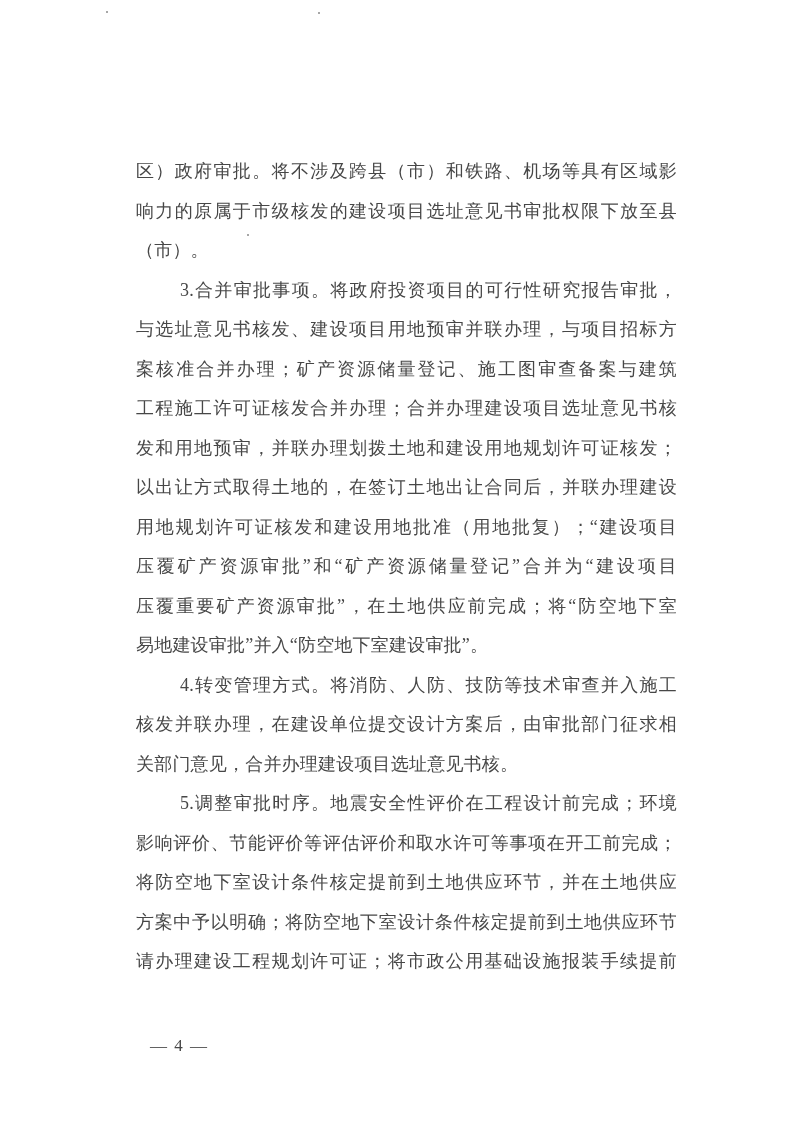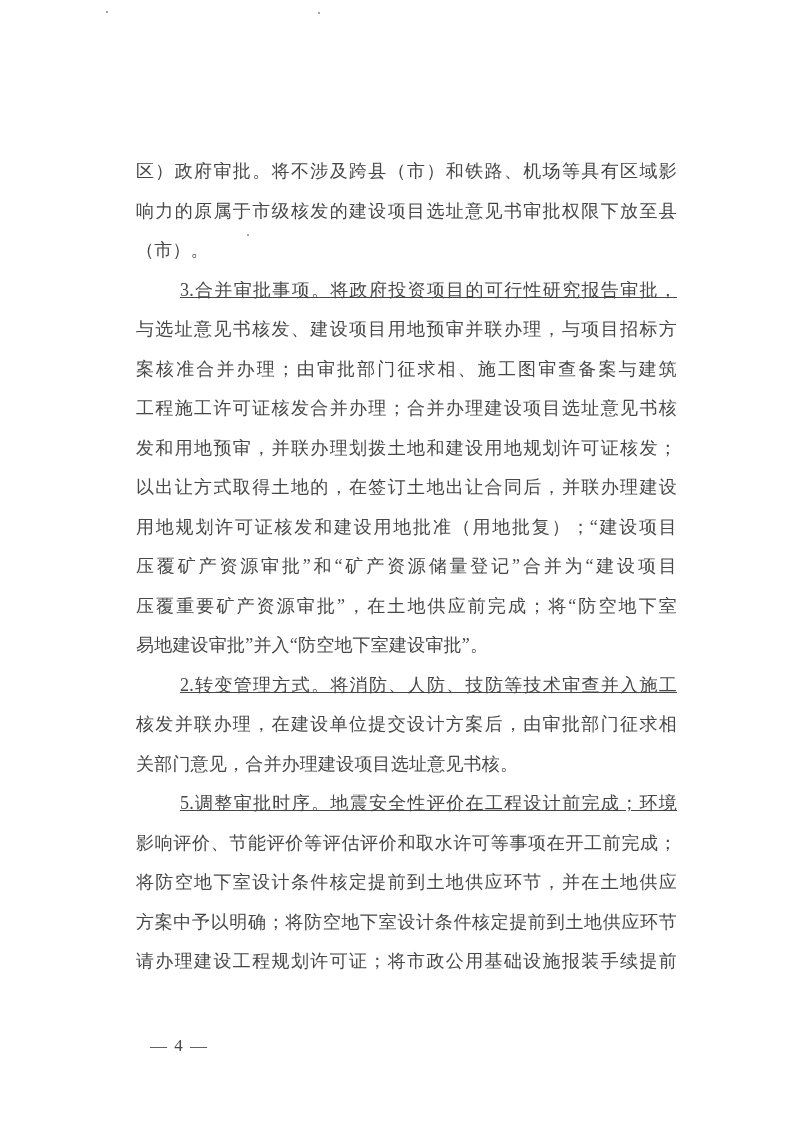--- a/index.html
+++ b/index.html
@@ -34,21 +34,20 @@
   }
   .line.last {
     text-align-last: left;
   }
   .line.last.fill {
     text-align-last: justify;
     font-family: Liberation Serif, serif;
   }
   .line.indent {
     text-indent: 44px;
-    text-decoration: underline;
   }
   .footer {
     position: absolute;
     left: 150px;
     top: 1036px;
     font-size: 17px;
     line-height: 20px;
     letter-spacing: 1.5px;
     color: var(--ink, #474747);
   }
@@ -66,31 +65,31 @@
 <div class="page">
   <div class="text-block">
       <div>
         <div class="line">区）政府审批。将不涉及跨县（市）和铁路、机场等具有区域影</div>
         <div class="line">响力的原属于市级核发的建设项目选址意见书审批权限下放至县</div>
         <div class="line last">（市）。</div>
       </div>
       <div>
         <div class="line indent">3.合并审批事项。将政府投资项目的可行性研究报告审批，</div>
         <div class="line">与选址意见书核发、建设项目用地预审并联办理，与项目招标方</div>
-        <div class="line">案核准合并办理；由审批部门征求相、施工图审查备案与建筑</div>
+        <div class="line">案核准合并办理；矿产资源储量登记、施工图审查备案与建筑</div>
         <div class="line">工程施工许可证核发合并办理；合并办理建设项目选址意见书核</div>
         <div class="line">发和用地预审，并联办理划拨土地和建设用地规划许可证核发；</div>
         <div class="line">以出让方式取得土地的，在签订土地出让合同后，并联办理建设</div>
         <div class="line">用地规划许可证核发和建设用地批准（用地批复）；“建设项目</div>
         <div class="line">压覆矿产资源审批”和“矿产资源储量登记”合并为“建设项目</div>
         <div class="line">压覆重要矿产资源审批”，在土地供应前完成；将“防空地下室</div>
         <div class="line last">易地建设审批”并入“防空地下室建设审批”。</div>
       </div>
       <div>
-        <div class="line indent">2.转变管理方式。将消防、人防、技防等技术审查并入施工</div>
+        <div class="line indent">4.转变管理方式。将消防、人防、技防等技术审查并入施工</div>
         <div class="line">核发并联办理，在建设单位提交设计方案后，由审批部门征求相</div>
         <div class="line last">关部门意见，合并办理建设项目选址意见书核。</div>
       </div>
       <div>
         <div class="line indent">5.调整审批时序。地震安全性评价在工程设计前完成；环境</div>
         <div class="line">影响评价、节能评价等评估评价和取水许可等事项在开工前完成；</div>
         <div class="line">将防空地下室设计条件核定提前到土地供应环节，并在土地供应</div>
         <div class="line">方案中予以明确；将防空地下室设计条件核定提前到土地供应环节</div>
         <div class="line last fill">请办理建设工程规划许可证；将市政公用基础设施报装手续提前</div>
       </div>

